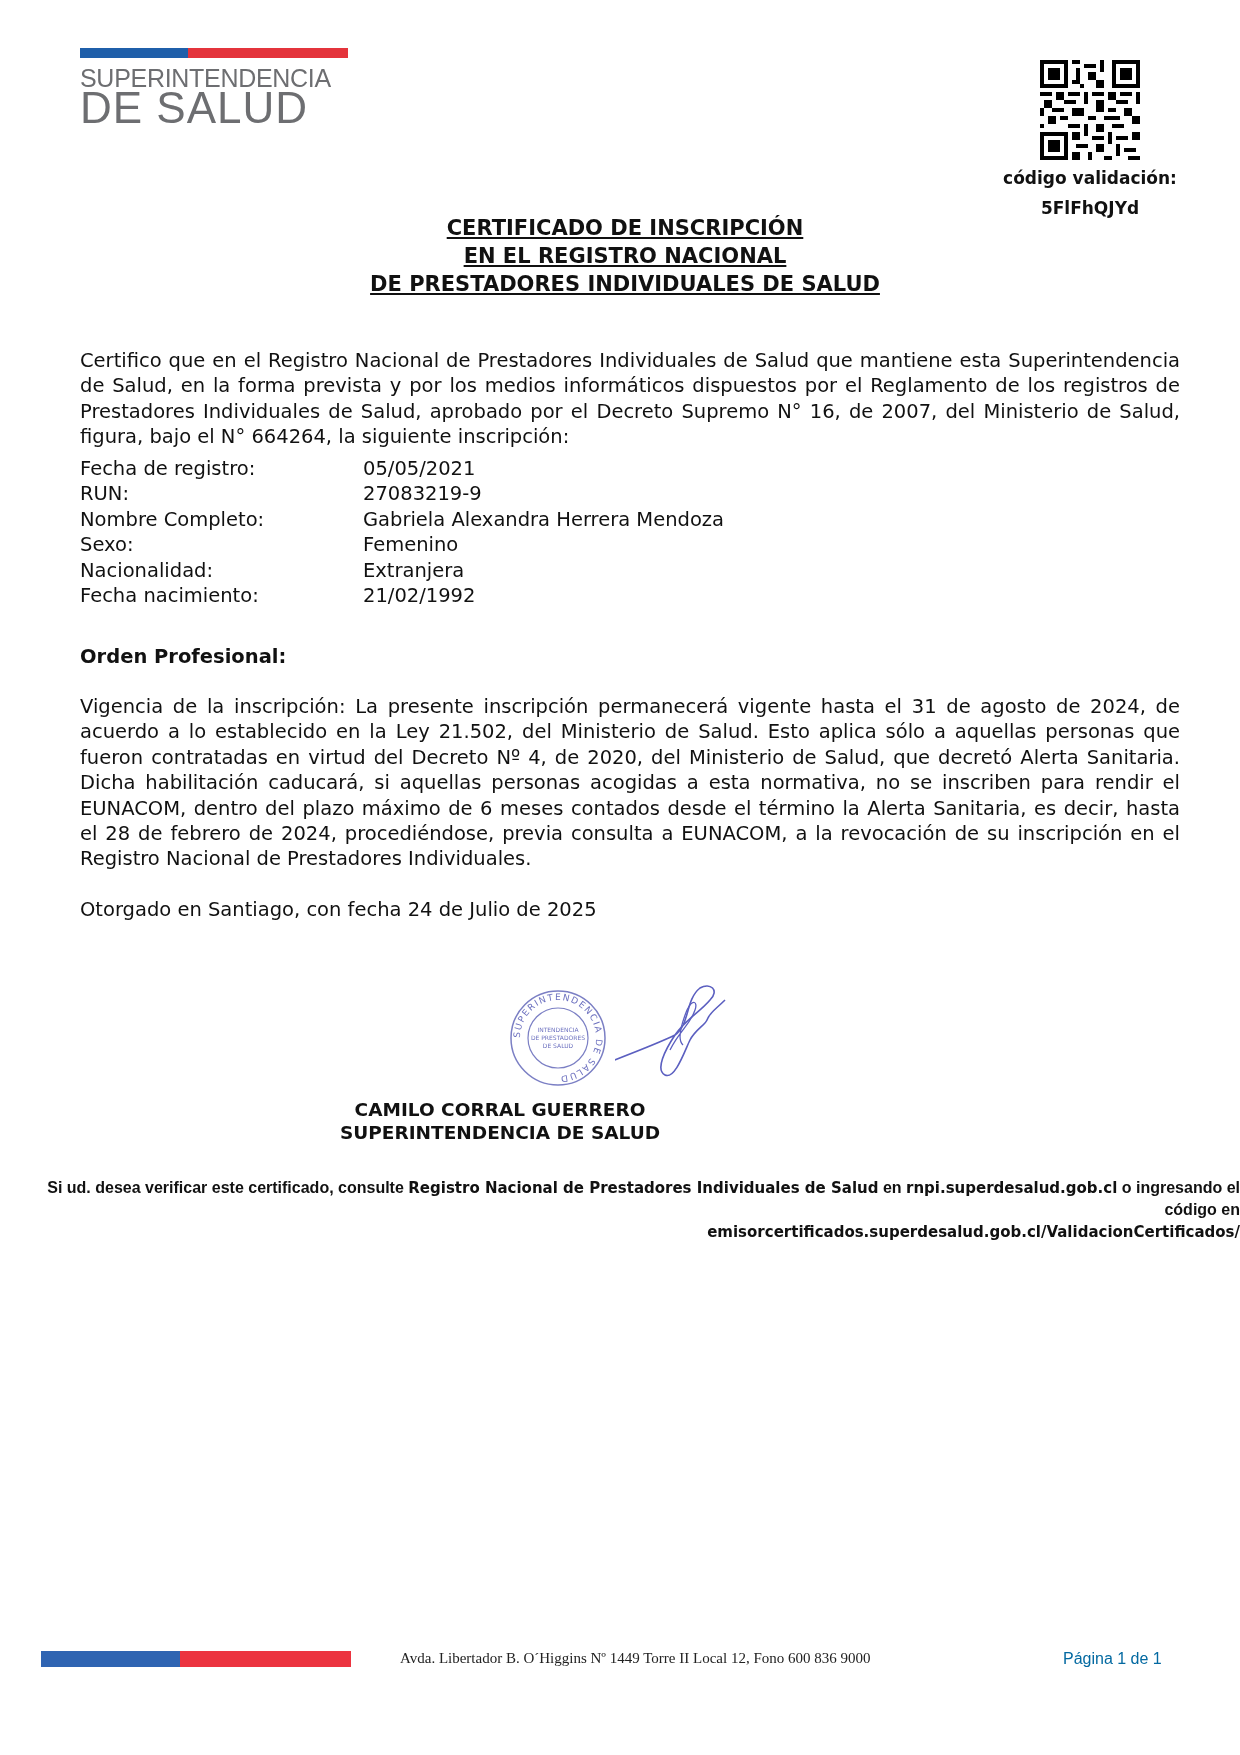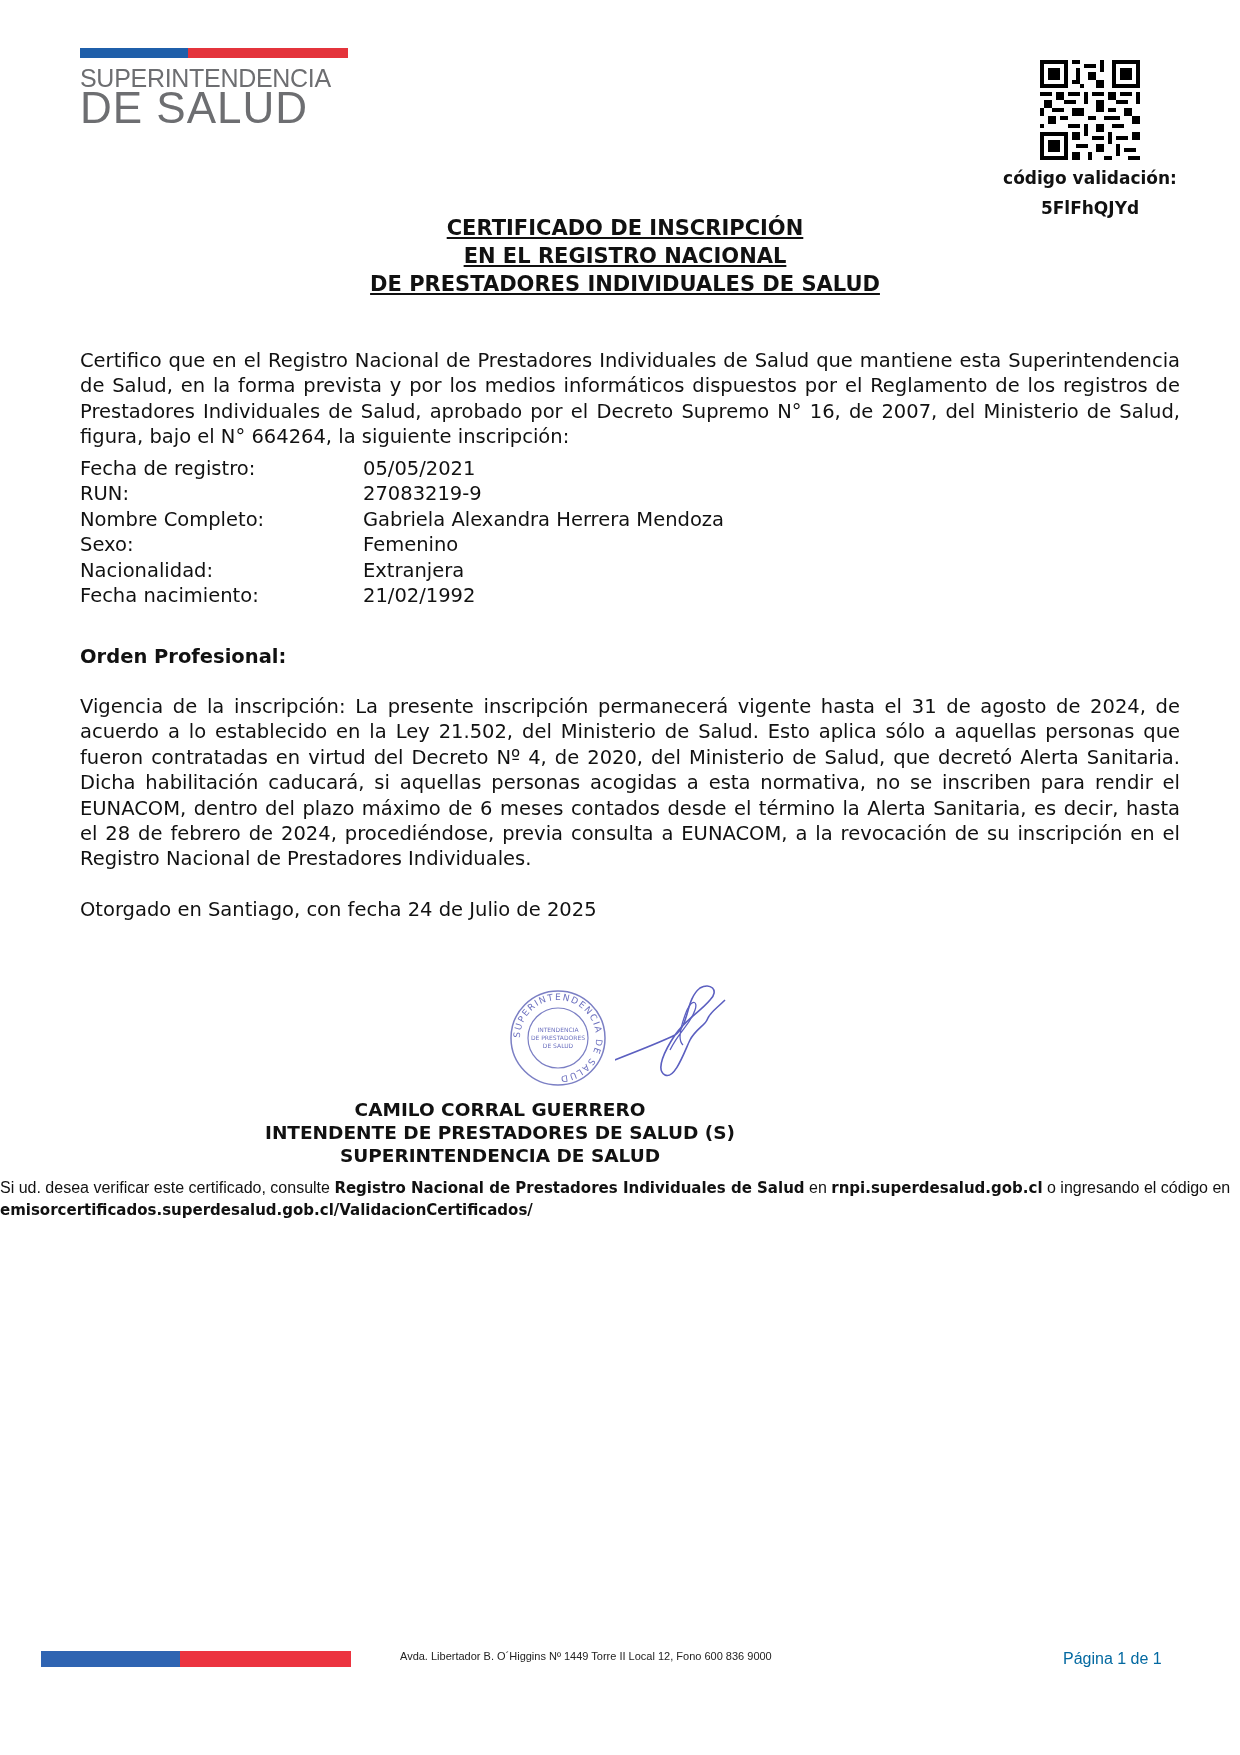--- a/index.html
+++ b/index.html
@@ -33,29 +33,29 @@
 
     .orden { position: absolute; left: 80px; top: 645px; font-size: 19.5px; font-weight: bold; text-align: center; }
     .vigencia { top: 694px; }
     .otorgado { position: absolute; left: 80px; top: 898px; font-size: 19.5px; }
 
     .seal { position: absolute; left: 508px; top: 988px; width: 100px; height: 100px; }
     .signature { position: absolute; left: 615px; top: 980px; width: 120px; height: 110px; }
 
     .signer { position: absolute; left: 0; top: 1098px; width: 1000px; text-align: center;
               font-weight: bold; font-size: 18.5px; line-height: 23px; }
-    .verify { position: absolute; left: 0; top: 1177px; width: 1240px; text-align: left;
-              font-size: 16px; line-height: 22px; font-family: "Liberation Sans", sans-serif; }
+    .verify { position: absolute; left: 0; top: 1177px; width: 1240px; text-align: right;
+              font-size: 16px; line-height: 22px; font-family: "Liberation Sans", sans-serif; font-weight: bold; }
     .verify b { font-family: "DejaVu Sans", sans-serif; font-size: 15px; }
 
     .footer-bar { position: absolute; left: 41px; top: 1651px; height: 16px; width: 310px; display: flex; }
     .footer-bar .blue { background: #2f64b2; width: 139px; }
     .footer-bar .red { background: #ec3440; flex: 1; }
-    .footer-address { position: absolute; left: 400px; top: 1650px; font-size: 11px;
-                      font-family: Liberation Sans, sans-serif; color: #222; }
+    .footer-address { position: absolute; left: 400px; top: 1650px; font-size: 15px;
+                      font-family: Liberation Serif, serif; color: #222; }
     .footer-page { position: absolute; left: 1063px; top: 1650px; font-size: 16px;
                    font-family: "Liberation Sans", sans-serif; color: #0369a1; }
   </style>
 </head>
 <body>
 
 <div class="logo">
   <div class="logo-bar">
     <div class="blue"></div>
     <div class="red"></div>
@@ -186,21 +186,20 @@
   <text x="50" y="60" font-size="6" fill="#6c70bf" text-anchor="middle" font-family="DejaVu Sans, sans-serif">DE SALUD</text>
 </svg>
 
 <svg class="signature" viewBox="0 0 120 110">
   <path d="M -40 95 C 0 80, 40 65, 60 55 C 75 45, 70 20, 85 8 C 95 2, 105 10, 95 20 C 85 32, 70 40, 60 55 C 50 70, 40 90, 50 95 C 60 100, 70 70, 75 60 C 80 50, 90 45, 92 40 C 95 32, 100 30, 110 20" fill="none" stroke="#5b5fc0" stroke-width="1.6"></path>
   <path d="M 55 70 C 65 50, 75 45, 80 30 C 83 22, 78 18, 72 30 C 66 45, 62 60, 68 65" fill="none" stroke="#5b5fc0" stroke-width="1.3"></path>
 </svg>
 
 <div class="signer">
   <div>CAMILO CORRAL GUERRERO</div>
-  <div>INTENDENTE DE PRESTADORES DE SALUD (S)</div>
   <div>SUPERINTENDENCIA DE SALUD</div>
 </div>
 
 <div class="verify">
   <span>Si ud. desea verificar este certificado, consulte </span><b>Registro Nacional de Prestadores Individuales de Salud</b><span> en </span><b>rnpi.superdesalud.gob.cl</b><span> o ingresando el código en</span><br>
   <b>emisorcertificados.superdesalud.gob.cl/ValidacionCertificados/</b>
 </div>
 
 <div class="footer-bar">
   <div class="blue"></div>

